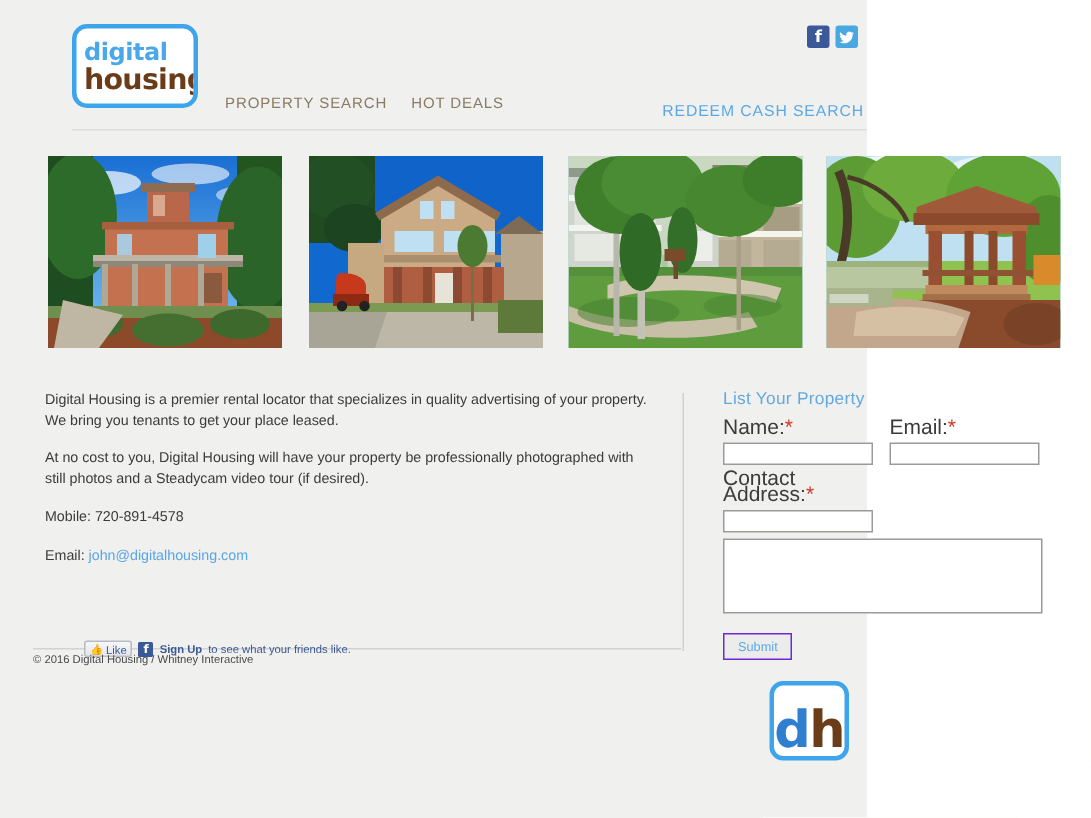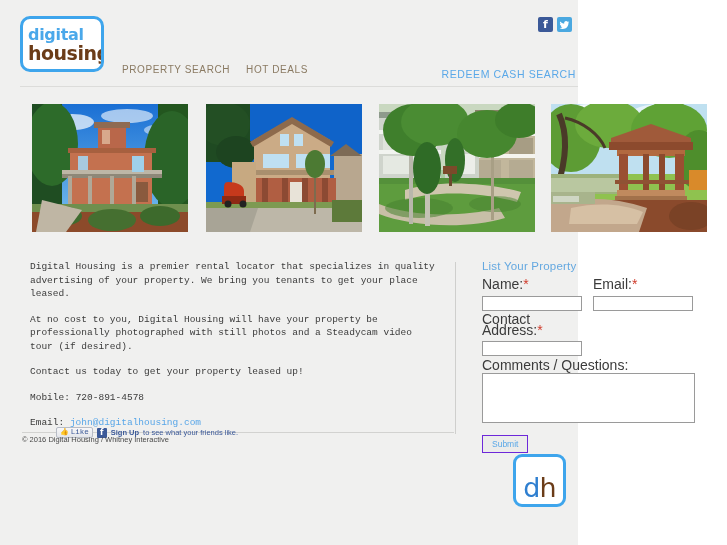--- a/index.html
+++ b/index.html
@@ -7,20 +7,21 @@
     margin: 0; padding: 0;
     width: 727px; height: 545px;
     background: #ffffff;
     font-family: "Liberation Sans", sans-serif;
     overflow: hidden;
   }
   #page {
     position: relative;
     width: 578px; height: 545px;
     background: #f0f0ef;
+    padding-left: 28px;
   }
 
   
   .header {
     position: relative;
     height: 88px;
     background: #f0f0ef;
   }
   .logo-box {
     position: absolute;
@@ -129,21 +130,21 @@
   .col-left {
     position: absolute;
     left: 30px; top: 12px;
     width: 408px;
   }
   .col-left p {
     margin: 0 0 12px 0;
     font-size: 9.5px;
     line-height: 13.5px;
     color: #3b3b3b;
-    font-family: Liberation Mono, monospace;
+    font-family: Liberation Sans, sans-serif;
   }
   .contact-line {
     margin: 0;
     font-size: 9.5px;
     line-height: 14px;
     color: #3b3b3b;
   }
   .contact-line a {
     color: #58a6e8;
     text-decoration: none;
@@ -233,31 +234,29 @@
     display: flex;
     align-items: center;
     gap: 4px;
     font-size: 7.5px;
     color: #3b5998;
     font-family: "Liberation Sans", sans-serif;
     white-space: nowrap;
   }
   .like-btn {
     display: inline-flex;
-    align-items: center;
     gap: 2px;
     background: linear-gradient(#f7f7f8,#e4e6eb);
     border: 1px solid #b7bcc6;
     border-radius: 2px;
     padding: 0 3px;
     height: 11px;
     font-size: 7.5px;
     color: #3b5998;
     line-height: 11px;
-    font-family: Liberation Mono, monospace;
   }
   .thumb { font-size: 7px; }
   .fb-mini {
     width: 10px; height: 10px;
     background: #3b5998;
     color: #fff;
     font-family: "DejaVu Sans", sans-serif;
     font-weight: bold;
     font-size: 8px;
     line-height: 10px;
@@ -281,22 +280,22 @@
     background: #ffffff;
     border: 3px solid #3ea5ec;
     border-radius: 9px;
     display: flex;
     align-items: center;
     justify-content: center;
     overflow: hidden;
   }
   .logo-bottom .dh {
     font-family: "DejaVu Sans", sans-serif;
-    font-weight: normal;
-    font-size: 27px;
+    font-weight: bold;
+    font-size: 34px;
     line-height: 31px;
     letter-spacing: -1px;
     margin-top: 14px;
   }
   .logo-bottom .d { color: #2f7fd0; }
   .logo-bottom .h { color: #6b3c18; }
 </style>
 </head>
 <body>
 
@@ -476,21 +475,20 @@
         <ellipse cx="140" cy="112" rx="22" ry="14" fill="#7a4226"></ellipse>
       </svg>
     </div>
   </div>
 
   <div class="content">
 
     <div class="col-left">
       <p>Digital Housing is a premier rental locator that specializes in quality advertising of your property. We bring you tenants to get your place leased.</p>
       <p>At no cost to you, Digital Housing will have your property be professionally photographed with still photos and a Steadycam video tour (if desired).</p>
-      <p>Contact us today to get your property leased up!</p>
       <p class="contact-line">
         <span>Mobile:</span>
         <span>720-891-4578</span>
       </p>
       <p class="contact-line">
         <span>Email:</span>
         <a href="#">john@digitalhousing.com</a>
       </p>
     </div>
 
@@ -511,21 +509,20 @@
       </div>
 
       <div class="field-row">
         <div class="field">
           <label class="flabel"><span>Contact Address:</span><span class="req">*</span></label>
           <input type="text" value="" style="">
         </div>
       </div>
 
       <div class="field-block">
-        <label class="flabel">Comments / Questions:</label>
         <textarea style=""></textarea>
       </div>
 
       <button class="submit-btn">Submit</button>
     </div>
   </div>
 
   <div class="footer">
     <div class="footer-rule"></div>
   </div>

